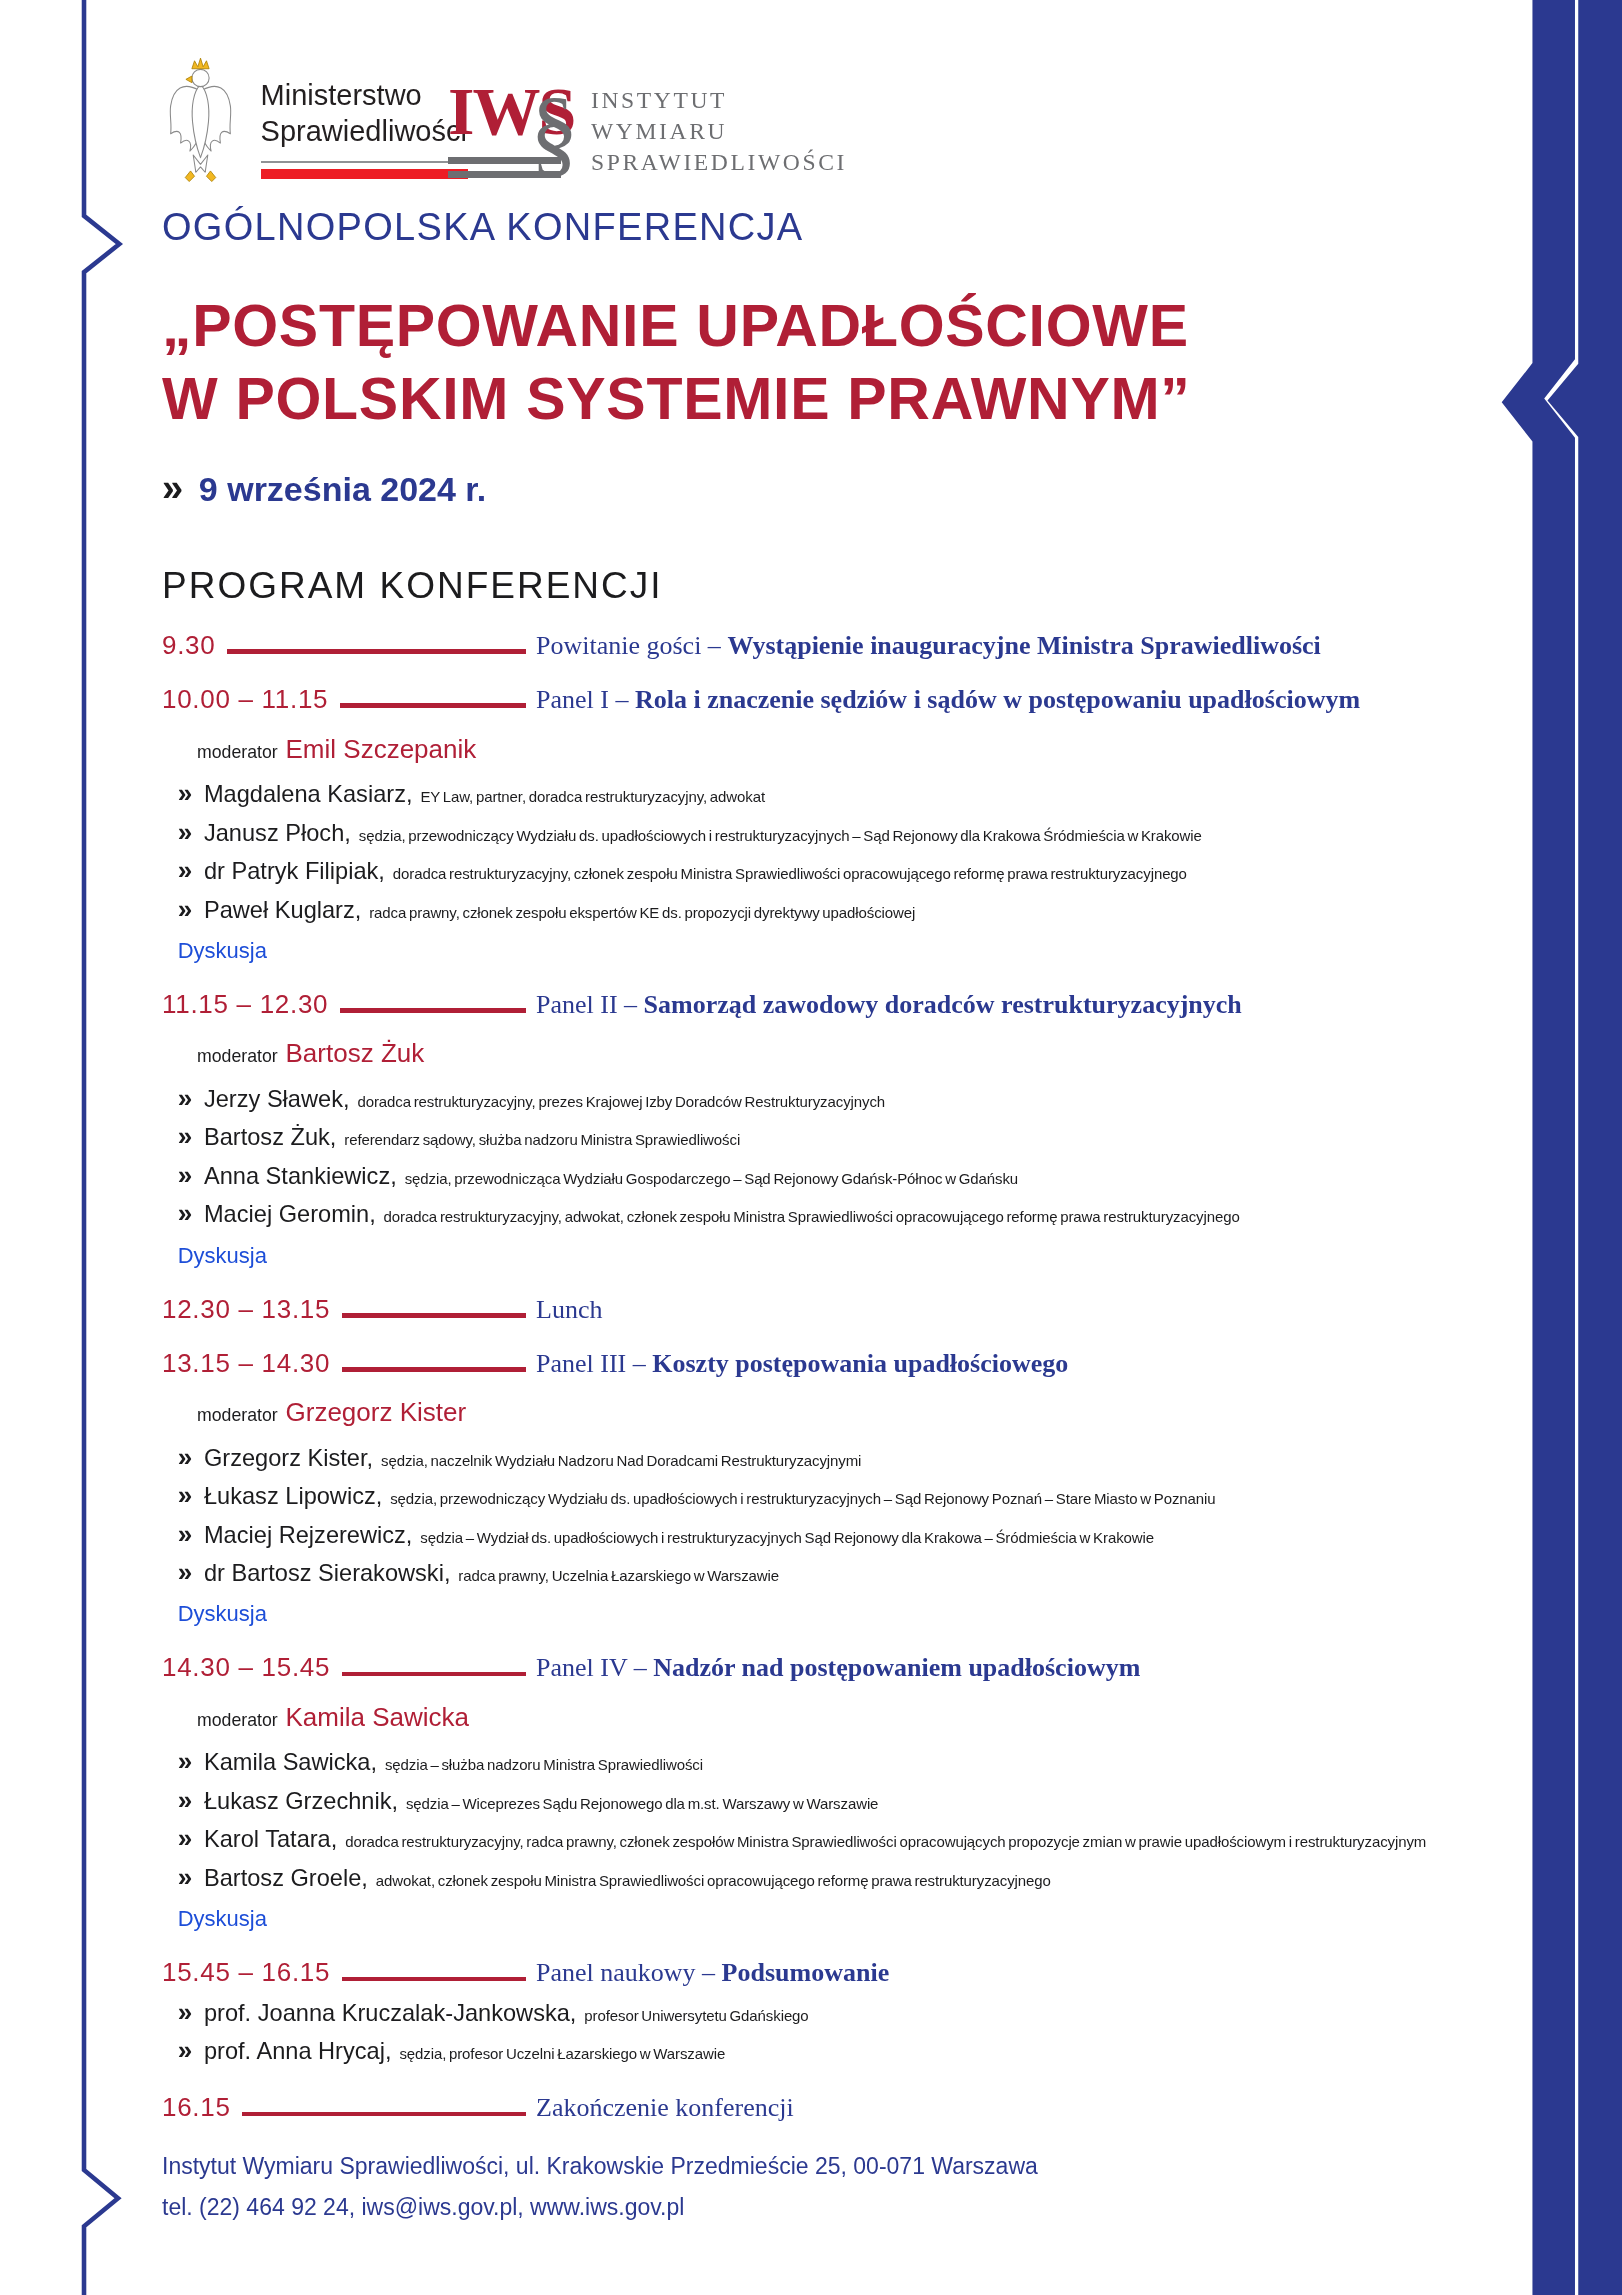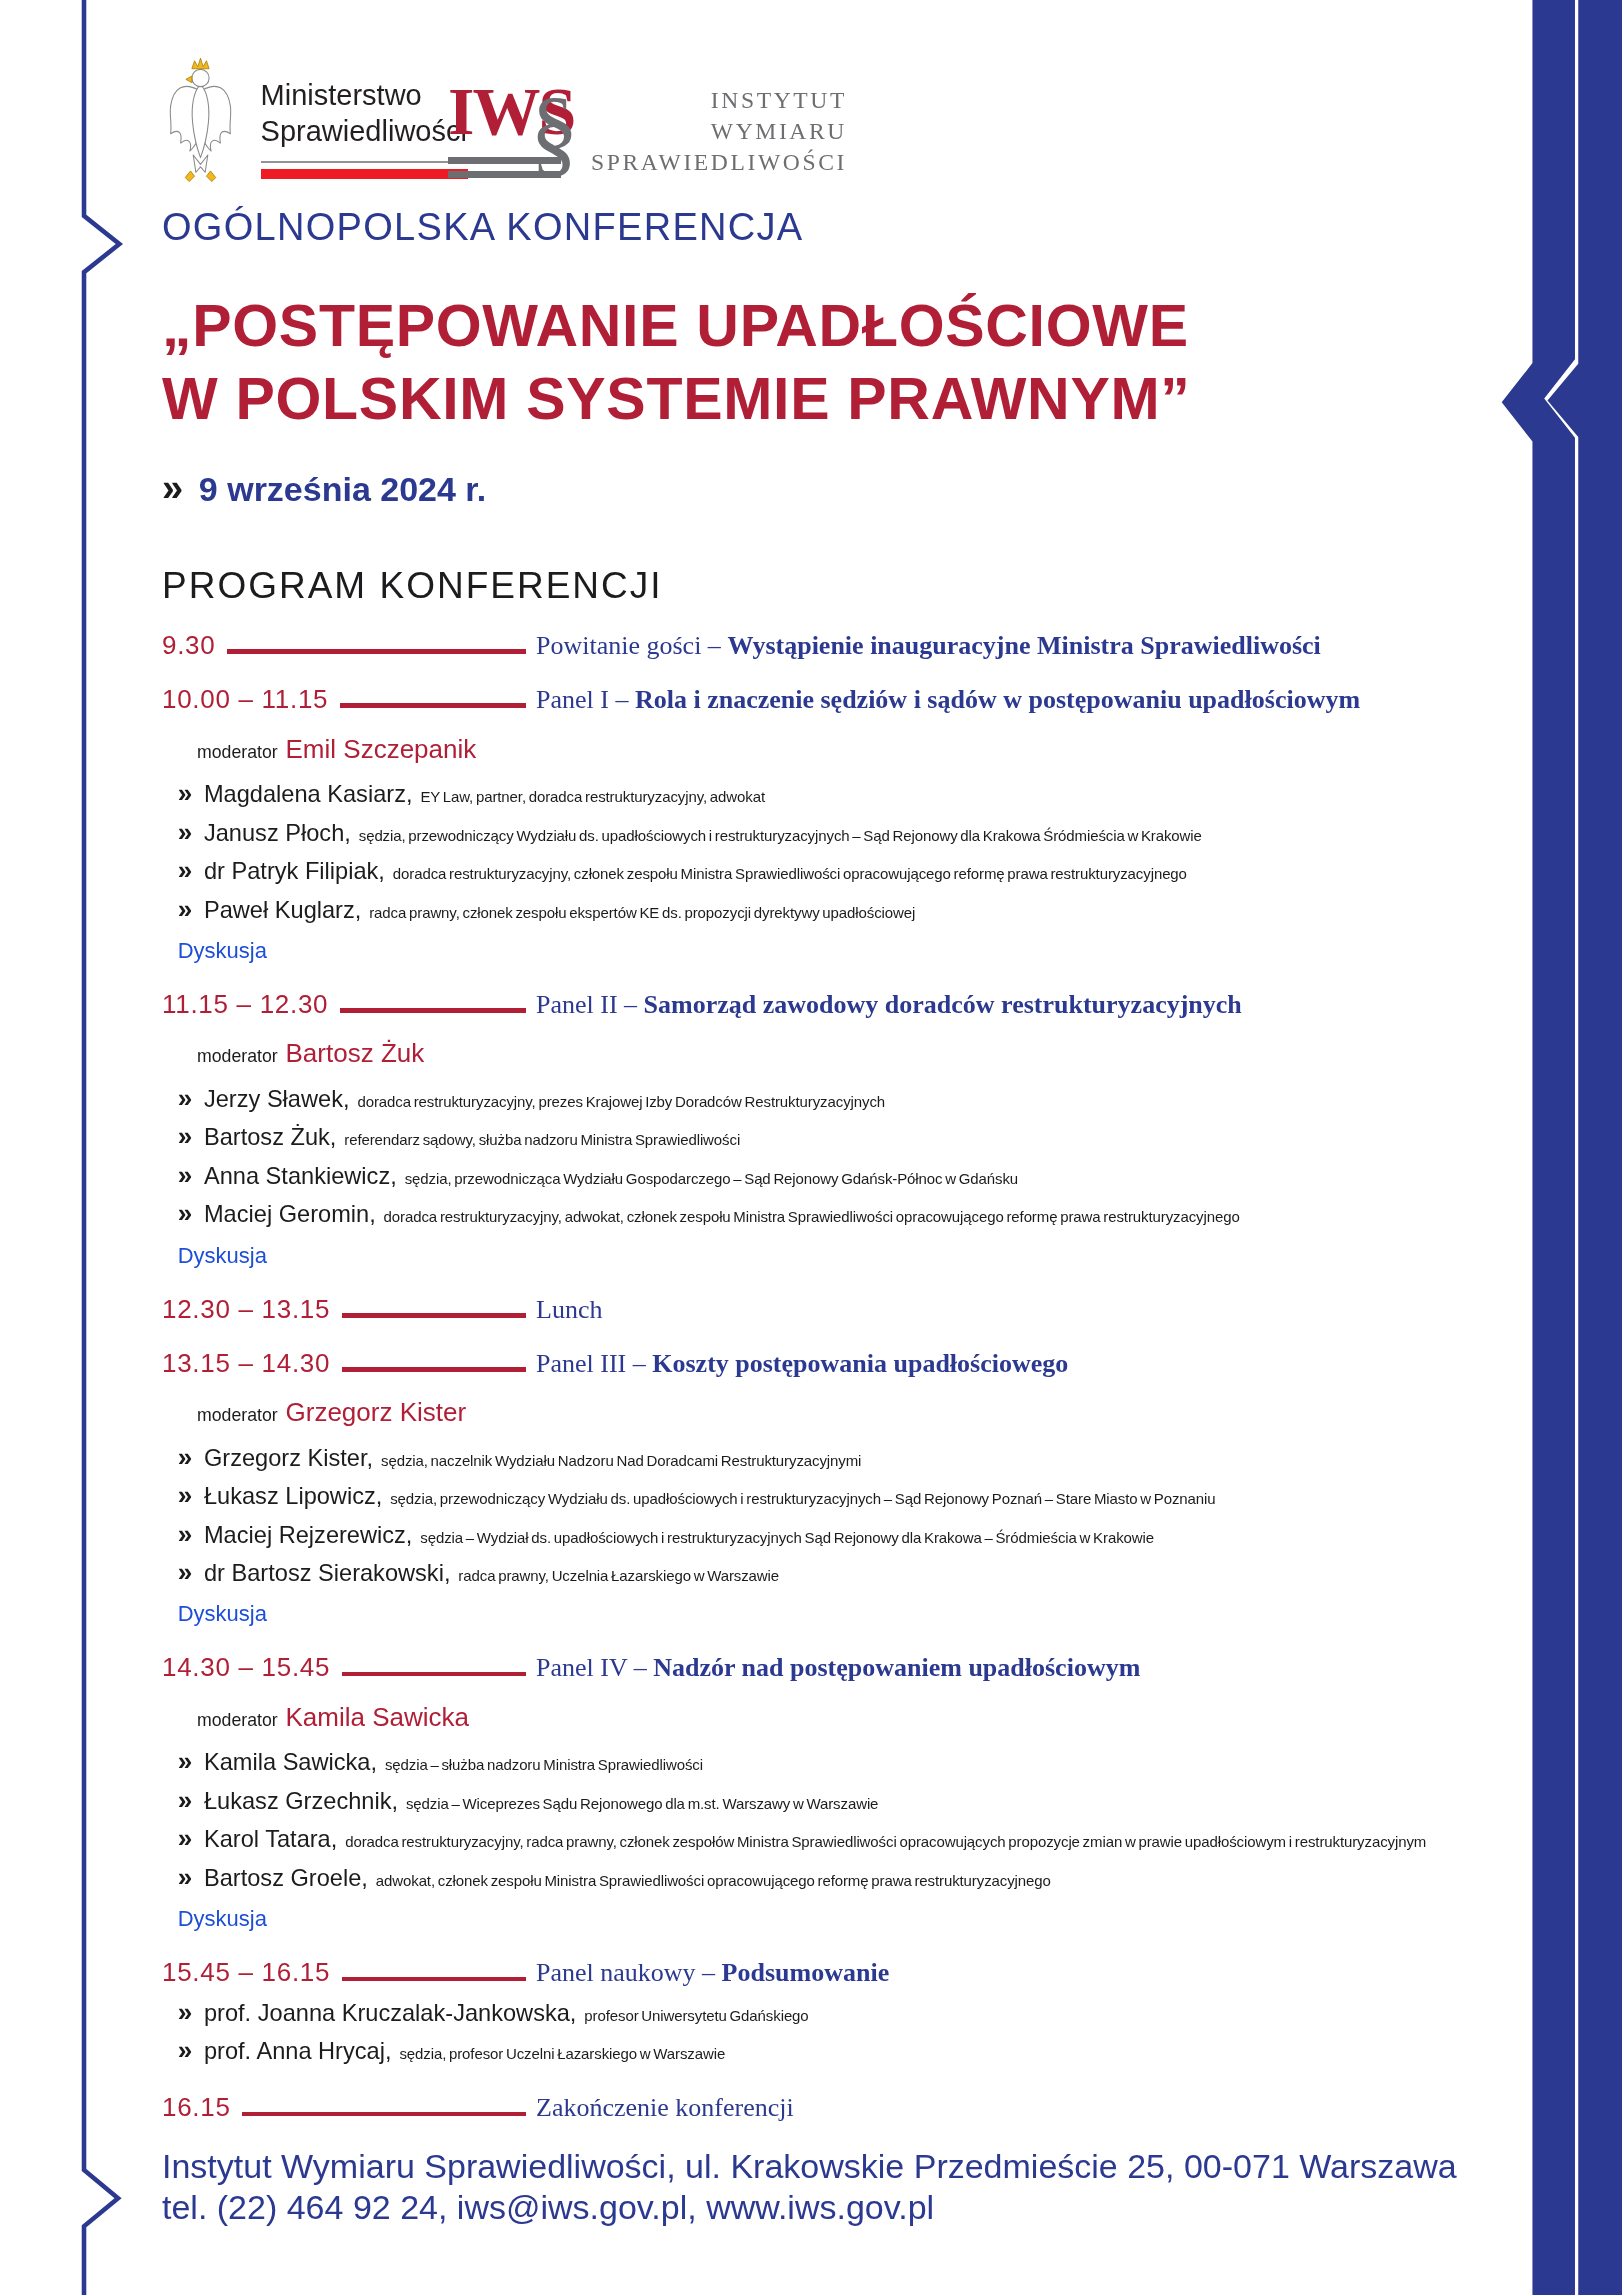--- a/index.html
+++ b/index.html
@@ -24,21 +24,21 @@
 
   .iws{position:absolute;left:448px;top:77px;display:flex;}
   .iws-mark{position:relative;width:143px;height:134px;flex:none;}
   .iws-letters{font-family:"Liberation Serif",serif;font-weight:700;font-size:68px;
     line-height:1;color:var(--crimson);letter-spacing:-2px;}
   .iws-section{position:absolute;left:82px;top:-2.6px;font-family:"Liberation Serif",serif;
     font-size:97px;line-height:1.2;color:var(--gray);}
   .iws-bars{position:absolute;left:0px;top:80px;width:113px;}
   .iws-bar{height:7.2px;background:var(--gray);margin-bottom:6.5px;}
   .iws-name{font-family:"Liberation Serif",serif;color:var(--gray);font-size:23.6px;
-    letter-spacing:2.6px;line-height:31px;padding-top:7.9px;text-align:right;}
+    letter-spacing:2.6px;line-height:31px;padding-top:7.9px;}
 
   
   .main{position:absolute;left:162px;top:206px;width:1368px;}
   .kicker{font-size:38px;line-height:42px;letter-spacing:1.3px;color:var(--navy);}
   .title{margin-top:42px;font-size:59px;line-height:73px;font-weight:700;
     color:var(--crimson);letter-spacing:0.7px;}
   .title span{display:block;}
   .date-row{margin-top:31px;display:flex;align-items:baseline;}
   .date-chev{color:#1c1c1e;font-size:38px;font-weight:700;letter-spacing:-3.9px;margin-right:19.6px;}
   .date-text{color:var(--navy);font-size:34px;font-weight:700;}
@@ -54,21 +54,21 @@
   .moderator{margin-top:19.6px;padding-left:35px;line-height:30px;}
   .mod-label{color:#1c1c1e;font-size:17.7px;}
   .mod-name{color:var(--crimson);font-size:26px;margin-left:7.9px;}
   .speakers{margin-top:10.5px;}
   .speaker{margin-top:6.5px;padding-left:15.7px;font-size:23.6px;line-height:29px;color:#1c1c1e;}
   .chev{font-weight:600;font-size:26px;letter-spacing:-2.6px;margin-right:14.4px;}
   .sp-role{font-size:15px;letter-spacing:-0.1px;word-spacing:-1.3px;margin-left:7.9px;}
   .discussion{margin-top:9.2px;padding-left:15.7px;font-size:22px;line-height:29px;color:#1d4ed8;}
 
   
-  .footer{position:absolute;left:162px;top:2146px;font-size:34px;line-height:41px;color:var(--navy);}
+  .footer{position:absolute;left:162px;top:2146px;font-size:23px;line-height:41px;color:var(--navy);}
 </style>
 </head>
 <body>
 
 <div class="page">
 
   <svg class="frame" viewBox="0 0 2480 3508" aria-hidden="true">
     <polyline points="128,0 128,330 182,373 128,416 128,3317 180,3360 128,3403 128,3508" fill="none" stroke="var(--navy)" stroke-width="7"></polyline>
     <path fill="var(--navy)" d="M2342,0 L2407,0 L2407,549 L2360,609 L2407,669 L2407,3508 L2342,3508 L2342,675 L2295,615 L2342,555 Z"></path>
     <path fill="var(--navy)" d="M2412,0 L2480,0 L2480,3508 L2412,3508 L2412,668 L2365,612 L2412,556 Z"></path>

